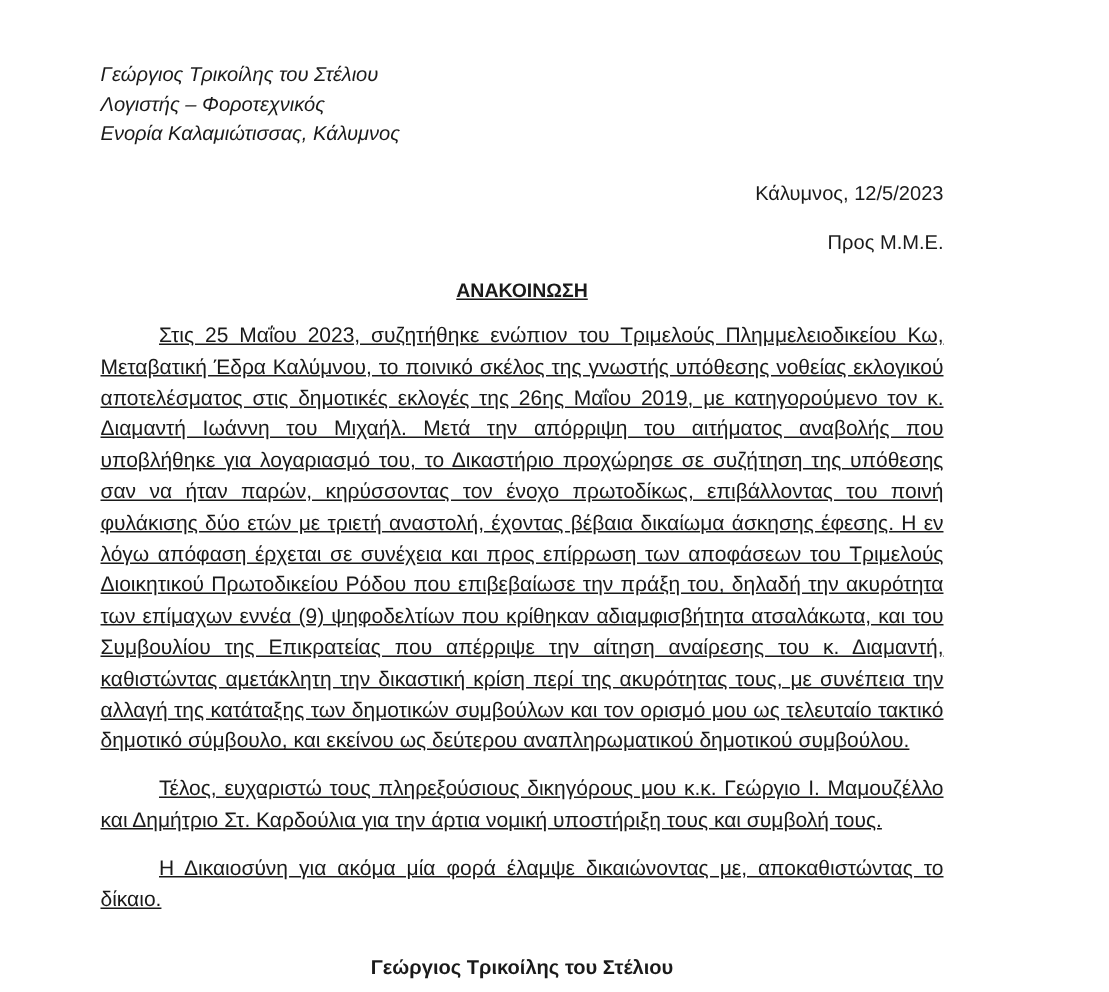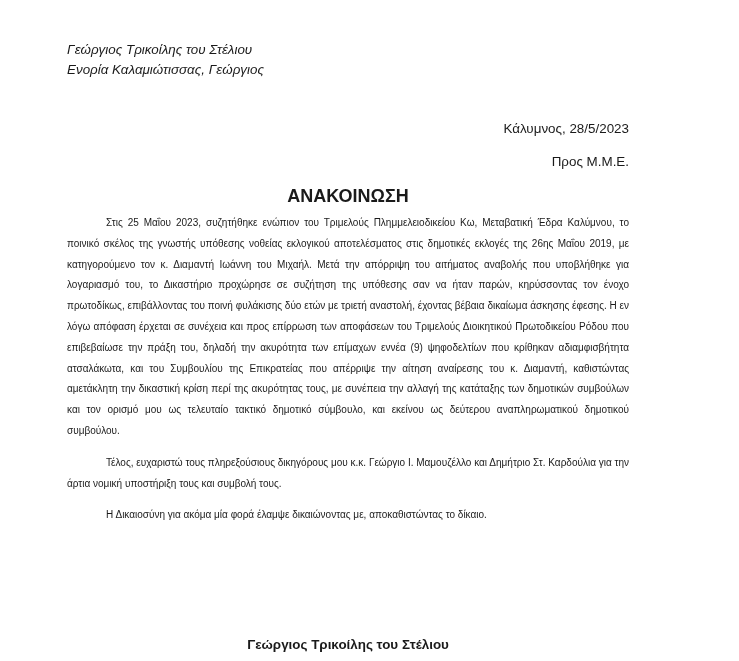--- a/index.html
+++ b/index.html
@@ -45,30 +45,32 @@
     white-space: nowrap;
     text-align: right;
   }
   .title {
     position: absolute;
     left: 0;
     width: 696px;
     top: 181px;
     text-align: center;
     font-weight: bold;
-    font-size: 18px;
+    font-size: 13px;
+    text-decoration: underline;
   }
   .body {
     position: absolute;
     left: 67px;
     width: 562px;
     top: 208px;
-    font-size: 10px;
+    font-size: 14px;
     line-height: 20.8px;
     text-align: justify;
+    text-decoration: underline;
   }
   .body p {
     margin: 0 0 11px 0;
     text-indent: 39px;
   }
   .signature {
     position: absolute;
     left: 0;
     width: 696px;
     top: 632px;
@@ -77,24 +79,25 @@
     font-size: 13.4px;
   }
 </style>
 </head>
 <body>
 
 <div class="page">
 
   <div class="sender">
     <div>Γεώργιος Τρικοίλης του Στέλιου</div>
-    <div>Ενορία Καλαμιώτισσας, Γεώργιος</div>
+    <div>Λογιστής – Φοροτεχνικός</div>
+    <div>Ενορία Καλαμιώτισσας, Κάλυμνος</div>
   </div>
 
-  <div class="date-line">Κάλυμνος, 28/5/2023</div>
+  <div class="date-line">Κάλυμνος, 12/5/2023</div>
 
   <div class="recipient">Προς Μ.Μ.Ε.</div>
 
   <div class="title">ΑΝΑΚΟΙΝΩΣΗ</div>
 
   <div class="body">
     <p>Στις 25 Μαΐου 2023, συζητήθηκε ενώπιον του Τριμελούς Πλημμελειοδικείου Κω, Μεταβατική Έδρα Καλύμνου, το ποινικό σκέλος της γνωστής υπόθεσης νοθείας εκλογικού αποτελέσματος στις δημοτικές εκλογές της 26ης Μαΐου 2019, με κατηγορούμενο τον κ. Διαμαντή Ιωάννη του Μιχαήλ. Μετά την απόρριψη του αιτήματος αναβολής που υποβλήθηκε για λογαριασμό του, το Δικαστήριο προχώρησε σε συζήτηση της υπόθεσης σαν να ήταν παρών, κηρύσσοντας τον ένοχο πρωτοδίκως, επιβάλλοντας του ποινή φυλάκισης δύο ετών με τριετή αναστολή, έχοντας βέβαια δικαίωμα άσκησης έφεσης. Η εν λόγω απόφαση έρχεται σε συνέχεια και προς επίρρωση των αποφάσεων του Τριμελούς Διοικητικού Πρωτοδικείου Ρόδου που επιβεβαίωσε την πράξη του, δηλαδή την ακυρότητα των επίμαχων εννέα (9) ψηφοδελτίων που κρίθηκαν αδιαμφισβήτητα ατσαλάκωτα, και του Συμβουλίου της Επικρατείας που απέρριψε την αίτηση αναίρεσης του κ. Διαμαντή, καθιστώντας αμετάκλητη την δικαστική κρίση περί της ακυρότητας τους, με συνέπεια την αλλαγή της κατάταξης των δημοτικών συμβούλων και τον ορισμό μου ως τελευταίο τακτικό δημοτικό σύμβουλο, και εκείνου ως δεύτερου αναπληρωματικού δημοτικού συμβούλου.</p>
     <p>Τέλος, ευχαριστώ τους πληρεξούσιους δικηγόρους μου κ.κ. Γεώργιο Ι. Μαμουζέλλο και Δημήτριο Στ. Καρδούλια για την άρτια νομική υποστήριξη τους και συμβολή τους.</p>
     <p>Η Δικαιοσύνη για ακόμα μία φορά έλαμψε δικαιώνοντας με, αποκαθιστώντας το δίκαιο.</p>
   </div>

